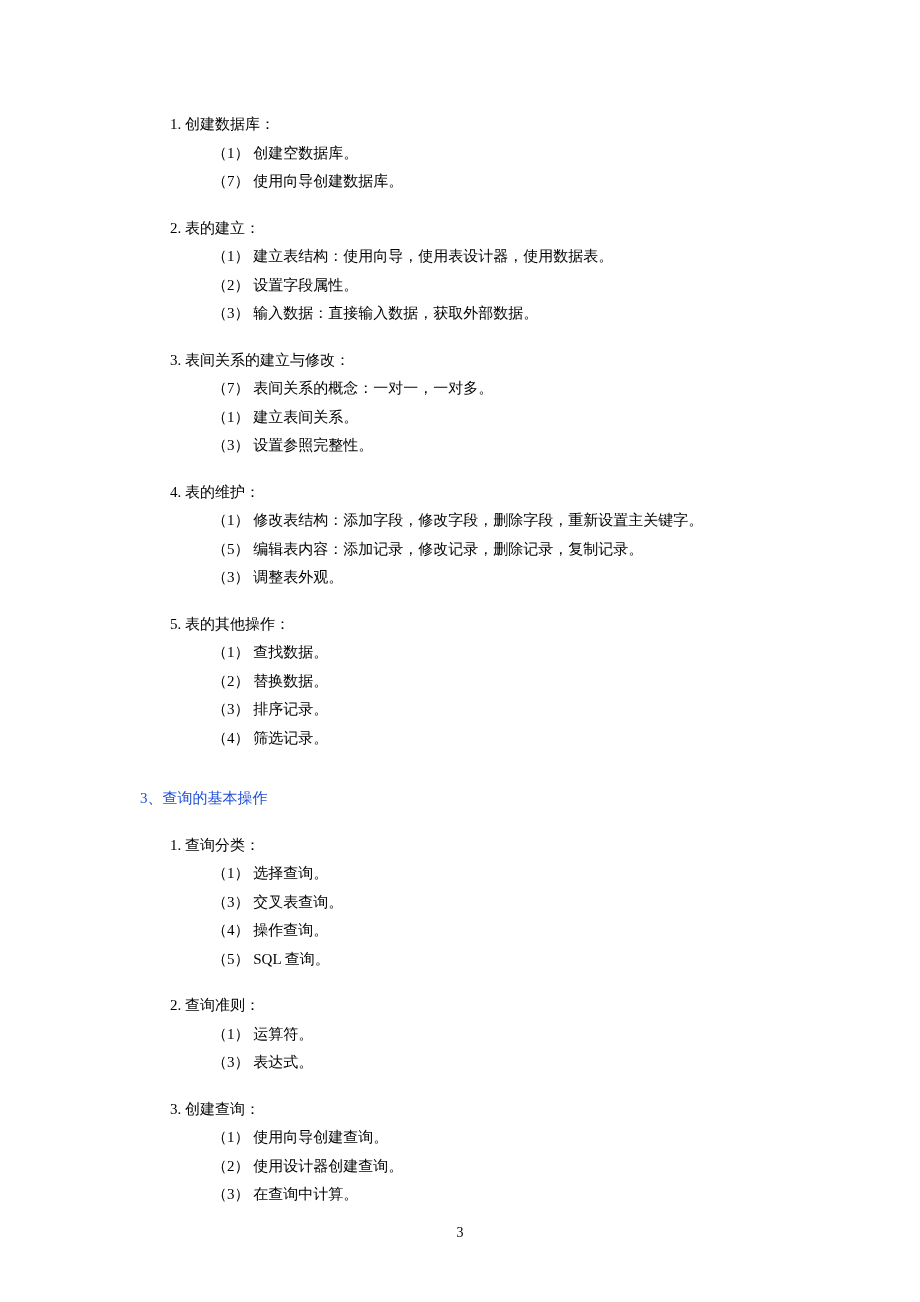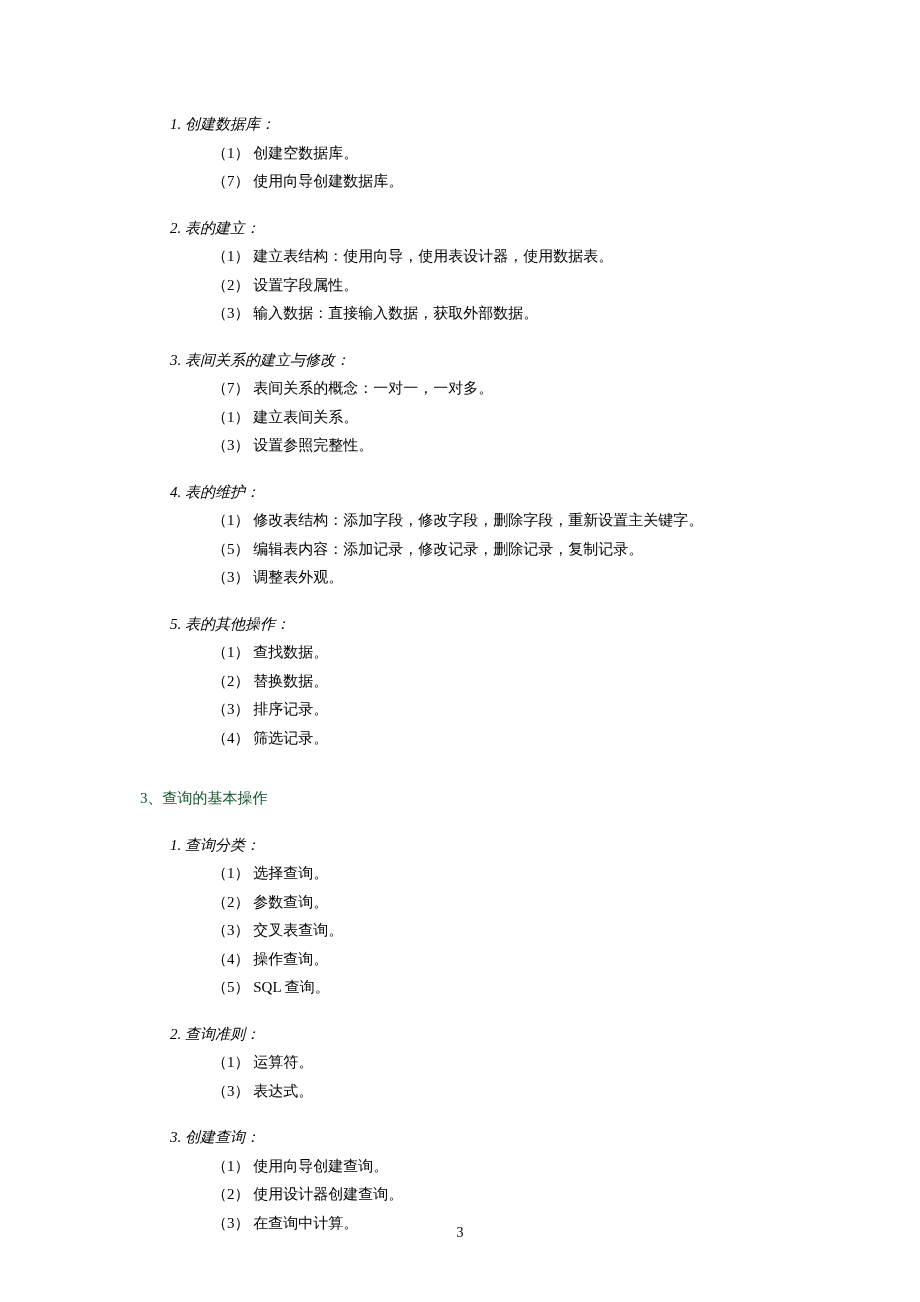--- a/index.html
+++ b/index.html
@@ -16,27 +16,26 @@
       width: 920px;
       height: 1302px;
       position: relative;
       padding: 110px 155px 0 170px;
     }
     .section {
       margin-bottom: 18px;
     }
     .section-title {
       margin-bottom: 0;
-      font-style: italic;
     }
     .subitem {
       padding-left: 42px;
     }
     .heading {
-      color: #14532d;
+      color: #1d4ed8;
       margin-top: 32px;
       margin-bottom: 18px;
       margin-left: -30px;
     }
     .page-number {
       position: absolute;
       bottom: 55px;
       left: 0;
       right: 0;
       text-align: center;
@@ -80,21 +79,20 @@
     <div class="subitem">（2） 替换数据。</div>
     <div class="subitem">（3） 排序记录。</div>
     <div class="subitem">（4） 筛选记录。</div>
   </div>
 
   <div class="heading">3、查询的基本操作</div>
 
   <div class="section">
     <div class="section-title">1. 查询分类：</div>
     <div class="subitem">（1） 选择查询。</div>
-    <div class="subitem">（2） 参数查询。</div>
     <div class="subitem">（3） 交叉表查询。</div>
     <div class="subitem">（4） 操作查询。</div>
     <div class="subitem">（5） SQL 查询。</div>
   </div>
 
   <div class="section">
     <div class="section-title">2. 查询准则：</div>
     <div class="subitem">（1） 运算符。</div>
     <div class="subitem">（3） 表达式。</div>
   </div>

